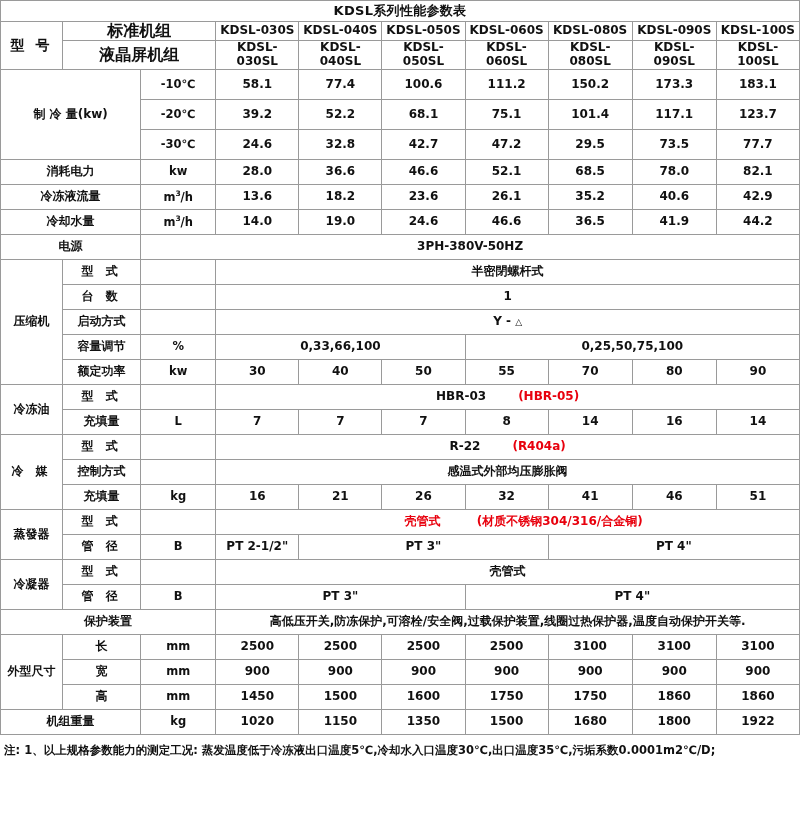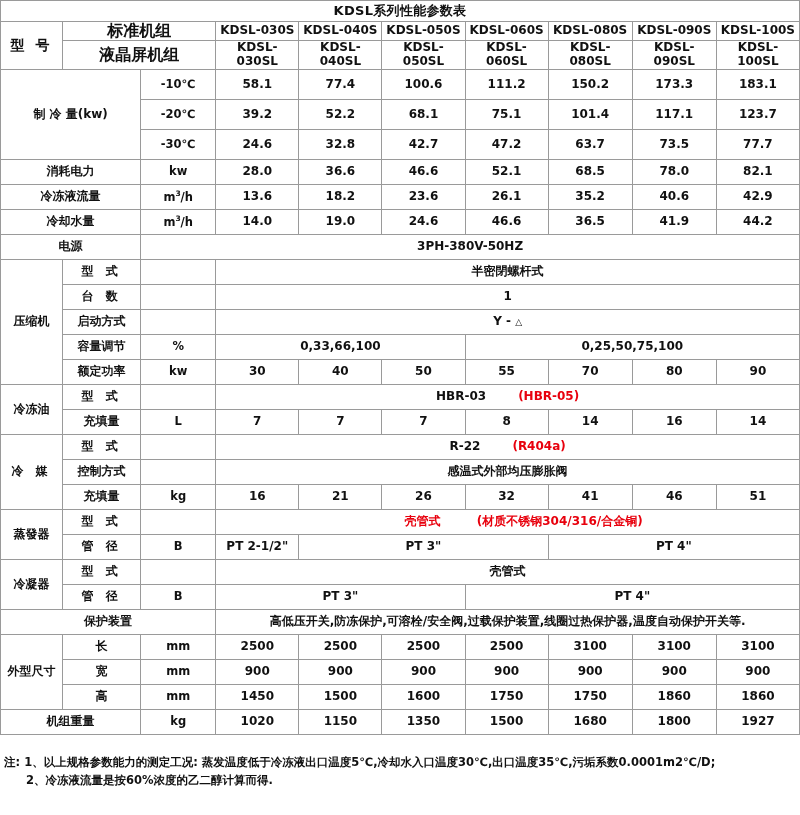--- a/index.html
+++ b/index.html
@@ -44,21 +44,21 @@
   .h-sub{font-size:16px;}
   .hdr-model{font-size:12px;}
   .rowlabel{font-size:12px;}
   .rowlabel-sp{font-size:12px;letter-spacing:4px;}
   .unit{font-size:11.5px;font-weight:bold;}
   .num{font-size:12px;font-weight:bold;}
   .wide{font-size:12px;font-weight:bold;}
   .red{color:#e8000d;margin-left:32px;}
   sup.m3{font-size:7.5px;vertical-align:super;}
   .notes{
-    margin-top:16px;
+    margin-top:4px;
     padding:3px 12px 0 4px;
     font-size:11.5px;
     font-weight:bold;
     line-height:1.55;
     color:#111;
   }
   .notes .line{white-space:nowrap;}
   .notes .idt{padding-left:22px;}
   .tri{font-size:9px;}
 </style>
@@ -129,21 +129,21 @@
         <td class="num">101.4</td>
         <td class="num">117.1</td>
         <td class="num">123.7</td>
       </tr>
       <tr style="height:30px">
         <td class="unit">-30℃</td>
         <td class="num">24.6</td>
         <td class="num">32.8</td>
         <td class="num">42.7</td>
         <td class="num">47.2</td>
-        <td class="num">63.7</td>
+        <td class="num">29.5</td>
         <td class="num">73.5</td>
         <td class="num">77.7</td>
       </tr>
 
       <tr style="height:25px">
         <td class="rowlabel" colspan="2">消耗电力</td>
         <td class="unit">kw</td>
         <td class="num">28.0</td>
         <td class="num">36.6</td>
         <td class="num">46.6</td>
@@ -337,24 +337,23 @@
 
       <tr style="height:25px">
         <td class="rowlabel" colspan="2">机组重量</td>
         <td class="unit">kg</td>
         <td class="num">1020</td>
         <td class="num">1150</td>
         <td class="num">1350</td>
         <td class="num">1500</td>
         <td class="num">1680</td>
         <td class="num">1800</td>
-        <td class="num">1927</td>
+        <td class="num">1922</td>
       </tr>
 
     </tbody>
   </table>
 
   <div class="notes">
     <div class="line"><span>注:</span> <span>1、以上规格参数能力的测定工况:  蒸发温度低于冷冻液出口温度5℃,冷却水入口温度30℃,出口温度35℃,污垢系数0.0001m2℃/D;</span></div>
-    <div class="line idt"><span>2、冷冻液流量是按60%浓度的乙二醇计算而得.</span></div>
   </div>
 
 </div>
 
 </body></html>

